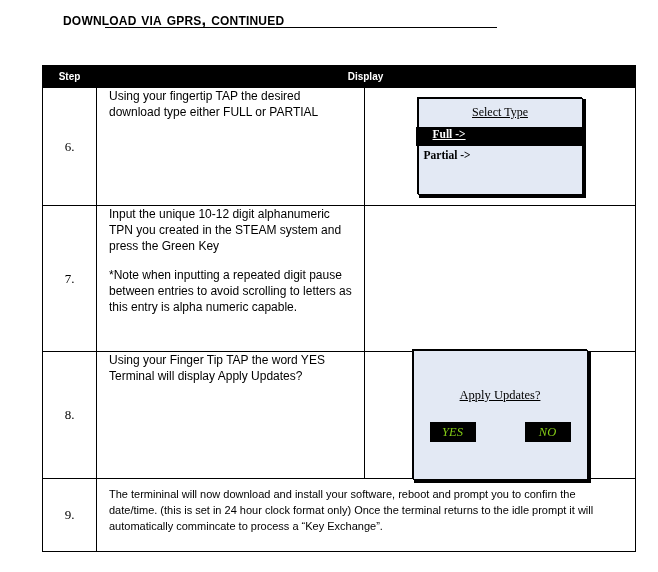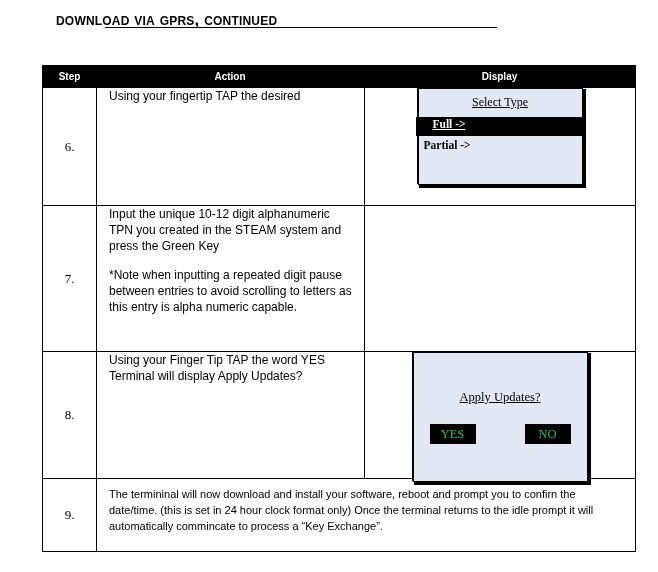--- a/index.html
+++ b/index.html
@@ -12,21 +12,21 @@
     height: 572px;
     position: relative;
     font-family: "Liberation Sans", sans-serif;
     color: #000000;
     overflow: hidden;
   }
 
   
   .title-block {
     position: absolute;
-    left: 56px;
+    left: 63px;
     top: 10px;
     width: 560px;
   }
   .doc-title {
     font-family: "Liberation Sans", sans-serif;
     font-weight: bold;
     font-size: 16.5px;
     letter-spacing: 0.2px;
     font-variant: small-caps;
     text-transform: lowercase;
@@ -91,20 +91,21 @@
     flex: 0 0 268px;
     border-right: 1px solid #000;
     display: flex;
     align-items: flex-start;
     padding: 0 10px 0 12px;
     box-sizing: border-box;
   }
   .cell-display {
     flex: 1 1 auto;
     display: flex;
+    align-items: center;
     justify-content: center;
   }
   .action-text {
     font-size: 12px;
     line-height: 1.35;
   }
   .action-text p { margin: 0; }
   .action-text p.gap { margin-top: 12px; }
 
   
@@ -183,53 +184,54 @@
     right: 0;
     top: 37px;
     text-align: center;
     font-size: 12.5px;
     text-decoration: underline;
   }
   .btn-yes, .btn-no {
     position: absolute;
     top: 71px;
     background: #000000;
-    color: #22c55e;
+    color: #84cc16;
     font-family: "Liberation Serif", serif;
     font-size: 12.5px;
     width: 46px;
     height: 20px;
     display: flex;
     align-items: center;
     justify-content: center;
+    font-style: italic;
   }
   .btn-yes { left: 16px; }
   .btn-no  { right: 16px; }
 </style>
 </head>
 <body>
 
 <div class="title-block">
   <div class="doc-title">Download Via GPRS, continued</div>
 </div>
 <div class="title-rule"></div>
 
 <div class="table">
 
   <div class="thead">
     <div class="col-step">Step</div>
-    <div class="col-action">Action</div>
     <div class="col-disp">Display</div>
   </div>
 
   <div class="trow" style="height:117px;">
     <div class="cell-step">6.</div>
     <div class="cell-action">
       <div class="action-text">
         <p>Using your fingertip TAP the desired</p>
+        <p>download type either FULL or PARTIAL</p>
       </div>
     </div>
     <div class="cell-display">
       <div class="screen screen-sm">
         <div class="scr-title">Select Type</div>
         <div class="highlight-band"></div>
         <div class="opt-full">Full -&gt;</div>
         <div class="opt-partial">Partial -&gt;</div>
       </div>
     </div>

